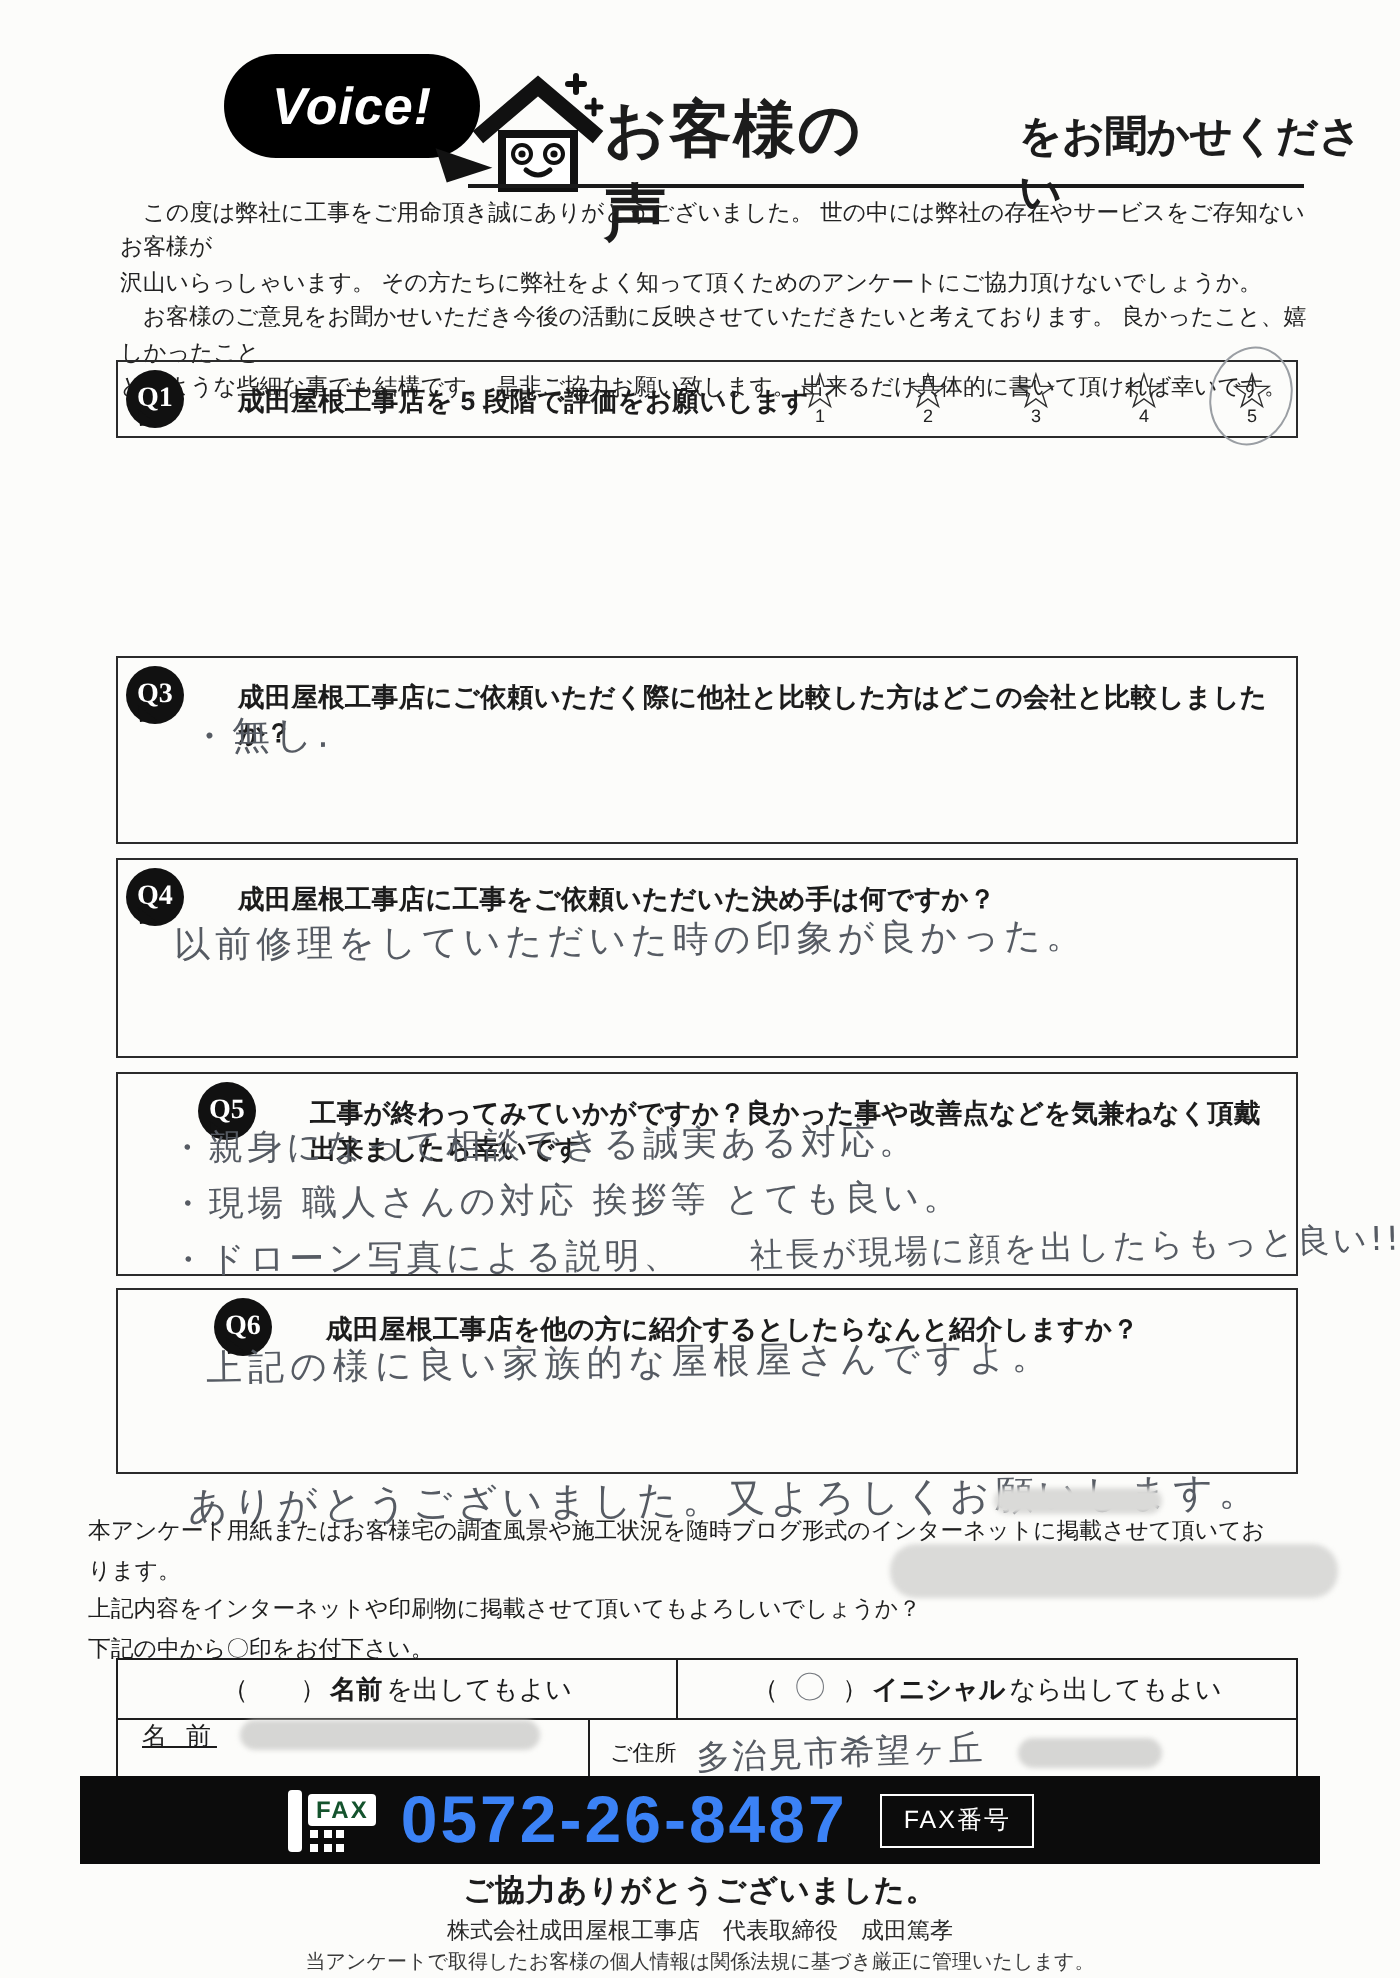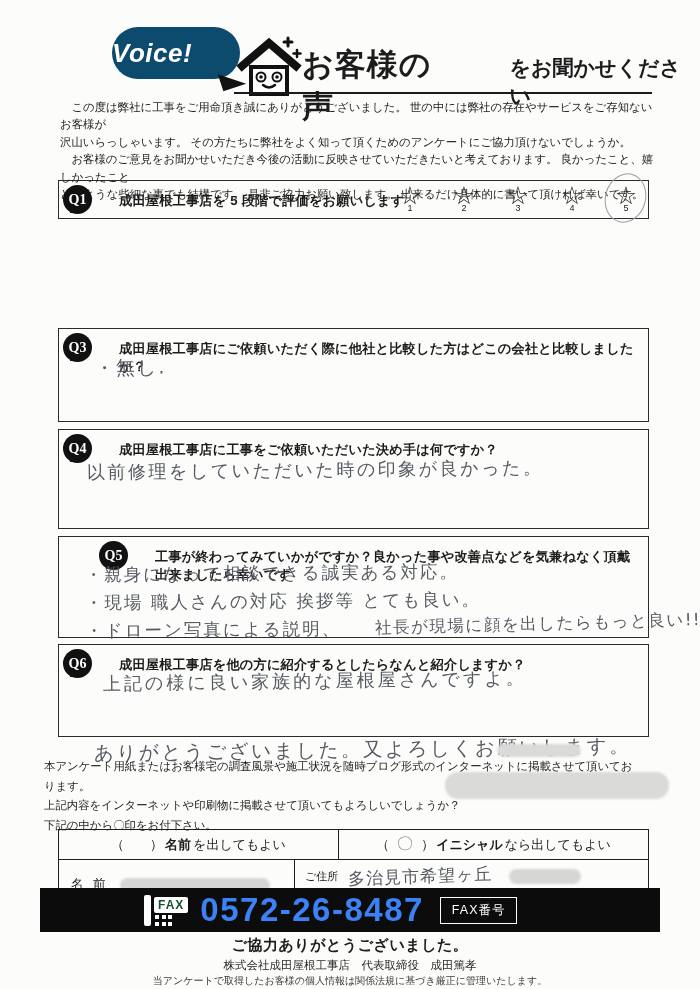--- a/index.html
+++ b/index.html
@@ -6,22 +6,22 @@
   body { margin:0; background:#e9e9e7; }
   .page {
     position:relative; width:700px; height:989px; margin:0 auto;
     background:#fcfcfa; overflow:hidden;
     font-family:"Liberation Sans","DejaVu Sans",sans-serif; color:#1c1c1c;
   }
 
   
   .voice-bubble{
     position:absolute; left:112px; top:27px; width:128px; height:52px;
-    background:#0c4a6e; border-radius:28px;
-    display:flex; align-items:center; justify-content:flex-start;
+    background:#000000; border-radius:28px;
+    display:flex; align-items:center; justify-content:center;
   }
   .voice-bubble::after{
     content:""; position:absolute; right:-4px; bottom:-9px;
     width:0; height:0; border-style:solid;
     border-width:18px 0 0 24px;
     border-color:transparent transparent transparent #121212;
     transform:rotate(-18deg);
   }
   .voice-text{ color:#fff; font-weight:bold; font-style:italic; font-size:26px; letter-spacing:0.5px; }
   .house-icon{ position:absolute; left:236px; top:34px; }
@@ -32,21 +32,21 @@
 
   .intro{ position:absolute; left:60px; top:99px; width:596px; font-size:11.4px; line-height:17.4px; color:#222; }
 
   
   .qbox{ position:absolute; left:58px; width:591px; border:1.6px solid #2b2b2b; }
   .qb1{ top:180px; height:39px; }
   .qb2{ top:226px; height:95px; }
   .qb3{ top:328px; height:94px; }
   .qb4{ top:429px; height:100px; }
   .qb5{ top:536px; height:102px;padding-left:36px; }
-  .qb6{ top:644px; height:93px; }
+  .qb6{ top:644px; height:93px;padding-left:44px; }
 
   .qhead{ display:flex; align-items:flex-start; gap:27px; padding:4px 6px 0 4px; }
   .qbubble{
     position:relative; flex:0 0 auto; width:29px; height:29px; background:#111;
     border-radius:50%; color:#fff; display:flex; align-items:center; justify-content:center;
     font-weight:bold; font-size:14px; font-family:"Liberation Serif","DejaVu Serif",serif;
   }
   .qbubble::after{
     content:""; position:absolute; left:1px; bottom:-5px; width:0; height:0;
     border:6px solid transparent; border-top-color:#111; transform:rotate(38deg);
@@ -84,21 +84,21 @@
 
   
   .consent{ position:absolute; left:58px; top:829px; width:591px; border:1.8px solid #1e1e1e; }
   .c-row1{ height:30px; display:flex; border-bottom:1.8px solid #1e1e1e; }
   .c-row1 .cell{ display:flex; align-items:center; justify-content:center; font-size:13px; gap:2px; }
   .c1a{ flex:0 0 280px; border-right:1.8px solid #1e1e1e; }
   .c1b{ flex:1; }
   .c-bold{ font-weight:bold; }
   .hw-mark{ font-size:16px; color:#73777d; transform:rotate(-6deg); display:inline-block; margin:0 6px; }
   .c-row2{ height:33px; display:flex; }
-  .c2a{ flex:0 0 236px; border-right:1.8px solid #1e1e1e; display:flex; align-items:flex-end; gap:12px; padding-left:12px; font-size:12.5px; letter-spacing:3px;text-decoration:underline; }
+  .c2a{ flex:0 0 236px; border-right:1.8px solid #1e1e1e; display:flex; align-items:flex-start; gap:12px; padding-left:12px; font-size:12.5px; letter-spacing:3px;text-decoration:underline; }
   .c2b{ flex:1; display:flex; align-items:center; gap:10px; padding-left:10px; font-size:11px; }
   .hw-address{ font-size:17px; letter-spacing:1px; transform:rotate(-2deg); white-space:nowrap; }
 
   
   .fax-bar{ position:absolute; left:40px; top:888px; width:620px; height:44px; background:#0c0c0c; display:flex; align-items:center; }
   .fax-icon{ margin-left:104px; display:flex; align-items:flex-end; gap:3px; }
   .fax-handset{ width:7px; height:31px; background:#fff; border-radius:2px; }
   .fax-body{ display:flex; flex-direction:column; gap:2px; align-items:flex-start; }
   .fax-label{ background:#fff; color:#14532d; font-weight:bold; font-size:12px; line-height:14px; padding:1px 4px; border-radius:2px; letter-spacing:1px; }
   .fax-dots{ display:grid; grid-template-columns:repeat(3,4px); grid-gap:2.5px; padding-left:1px; }

